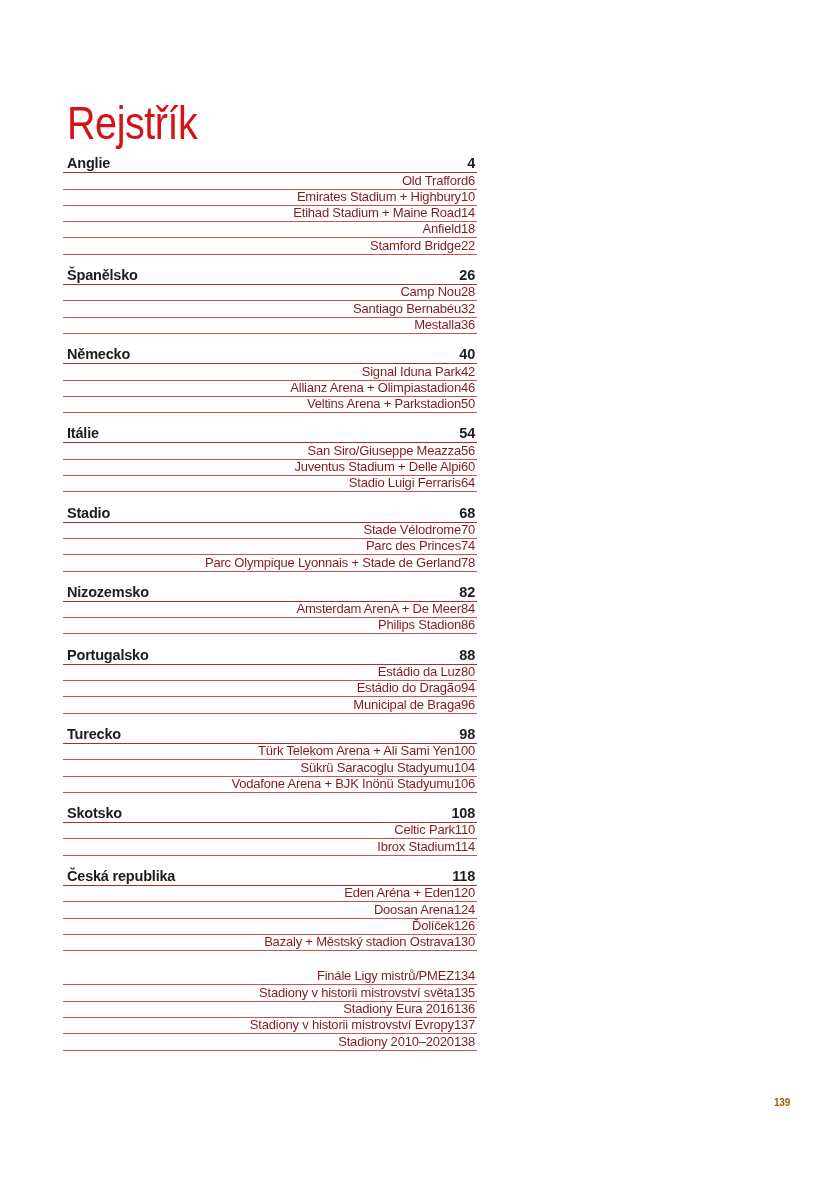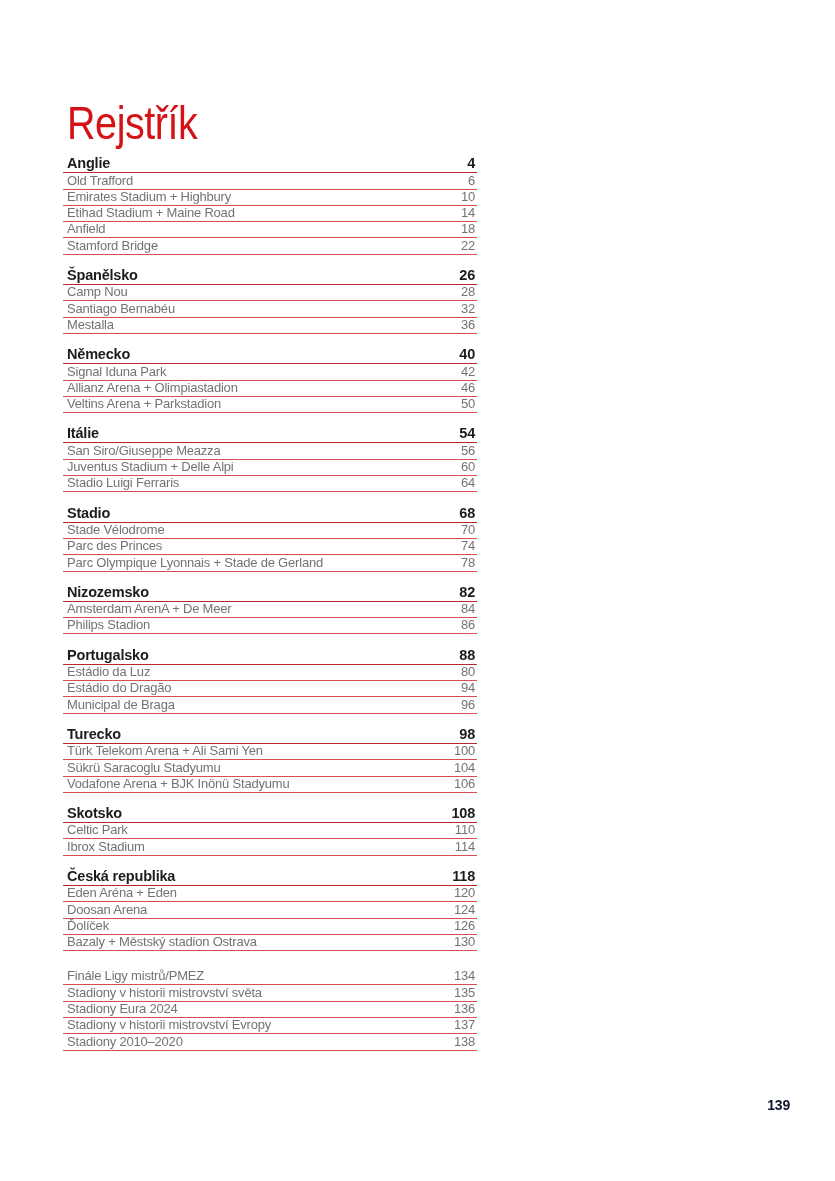--- a/index.html
+++ b/index.html
@@ -31,25 +31,25 @@
     padding: 0 2px 1px 4px;
     letter-spacing: -0.2px;
   }
   .row .label { white-space: nowrap; }
   .row .num { text-align: right; }
 
   .row.header {
     font-weight: bold; font-size: 14.5px; color: #1c1c1a;
     border-bottom-color: #b52a28;
   }
-  .row.entry { font-size: 13px; color: #737373; }
+  .row.entry { font-size: 13px; color: #7f1d1d; justify-content: flex-end; }
 
   .folio {
     position: absolute; right: 45px; top: 1097px;
-    font-size: 14px; font-weight: bold; color: #0f172a;
+    font-size: 10px; font-weight: bold; color: #a16207;
     letter-spacing: -0.2px;
   }
 </style>
 </head>
 <body>
 
 <div class="page">
 
   <h1 class="page-title">Rejstřík</h1>
 
@@ -287,21 +287,21 @@
     <span class="label">Finále Ligy mistrů/PMEZ</span>
     <span class="num">134</span>
   </div>
 
   <div class="row entry">
     <span class="label">Stadiony v historii mistrovství světa</span>
     <span class="num">135</span>
   </div>
 
   <div class="row entry">
-    <span class="label">Stadiony Eura 2024</span>
+    <span class="label">Stadiony Eura 2016</span>
     <span class="num">136</span>
   </div>
 
   <div class="row entry">
     <span class="label">Stadiony v historii mistrovství Evropy</span>
     <span class="num">137</span>
   </div>
 
   <div class="row entry">
     <span class="label">Stadiony 2010–2020</span>

